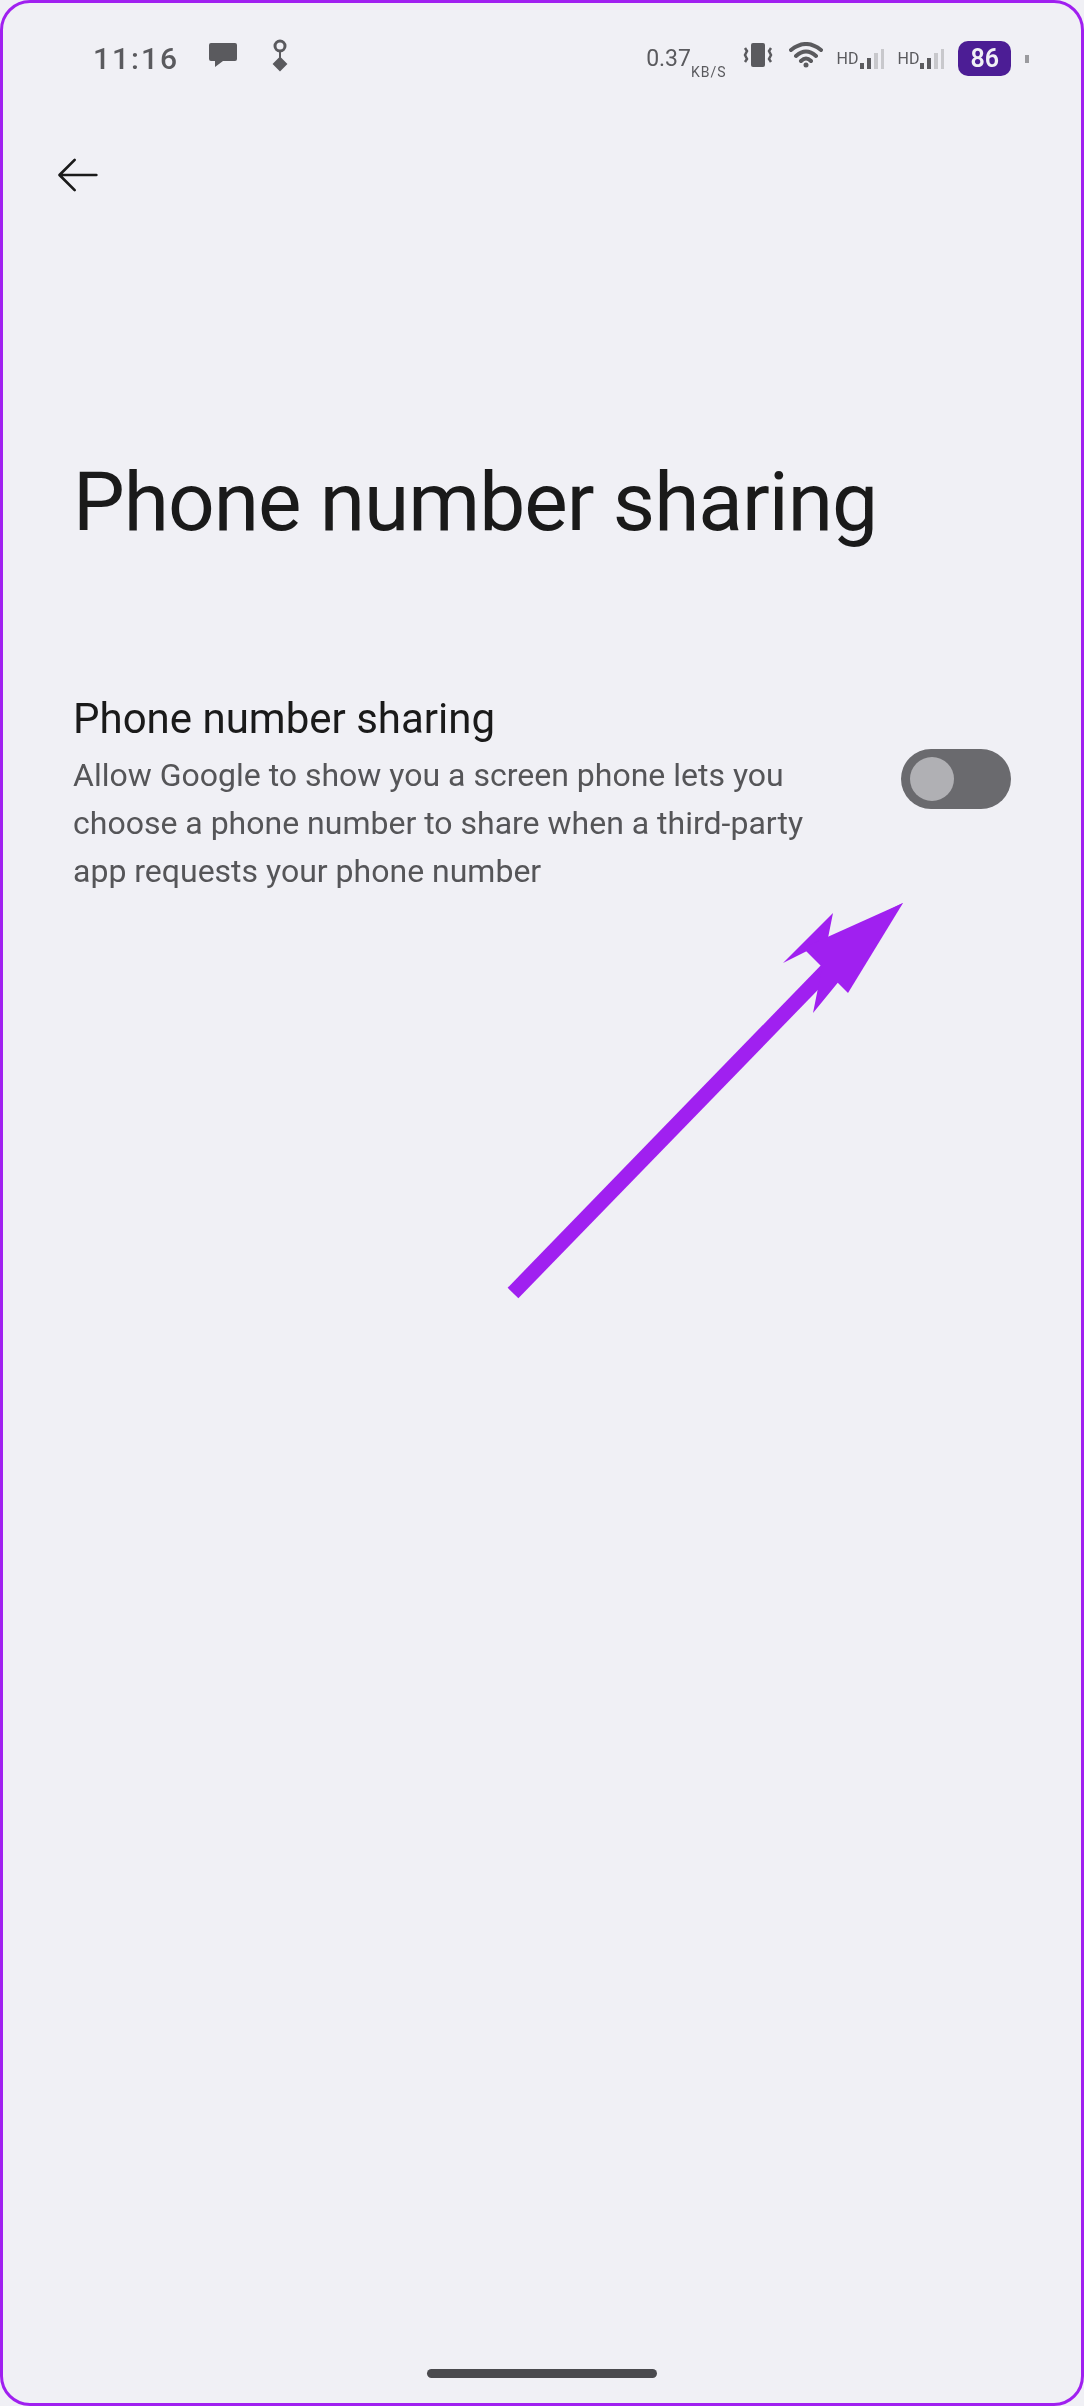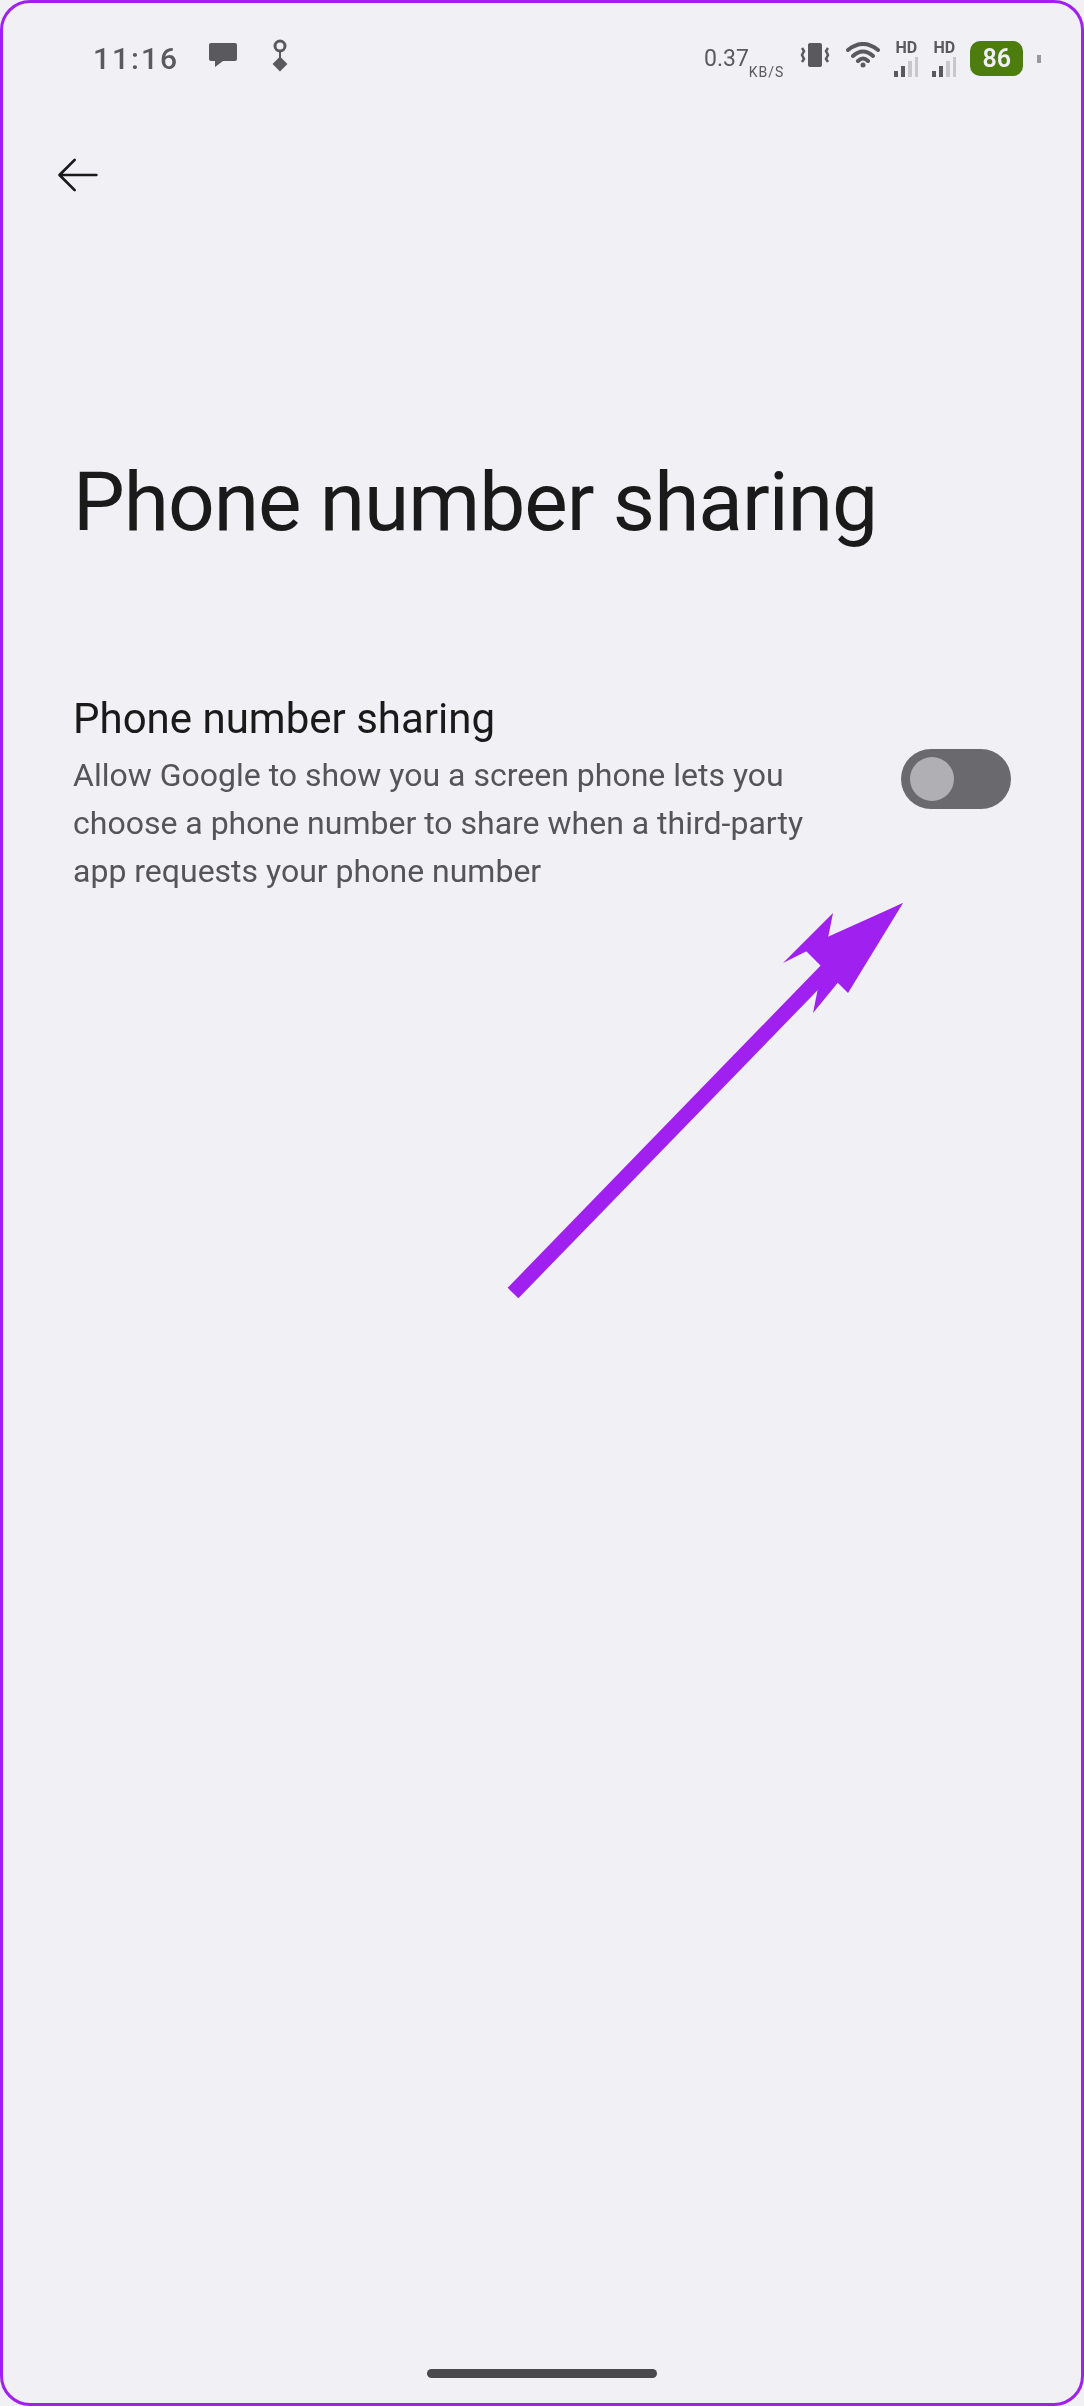--- a/index.html
+++ b/index.html
@@ -16,21 +16,21 @@
       position: relative;
       border: 3px solid #a020f0;
       border-radius: 30px;
       overflow: hidden;
     }
     
     .status-bar {
       display: flex;
       justify-content: space-between;
       align-items: center;
-      padding: 35px 38px 30px 90px;
+      padding: 35px 50px 30px 90px;
       color: #5a5a5e;
       font-size: 28px;
     }
     
     .status-left {
       display: flex;
       align-items: center;
       gap: 28px;
     }
     
@@ -57,21 +57,21 @@
       font-size: 23px;
     }
     
     .kbs-label {
       font-size: 14px;
       letter-spacing: 1px;
       margin-top: 27px;
     }
     
     .battery-pill {
-      background: #4d7c0f;
+      background: #4c1d95;
       color: #f0f0f5;
       border-radius: 10px;
       padding: 3px 12px;
       font-weight: 600;
       font-size: 25px;
     }
     
     .back-row {
       padding: 40px 50px 20px 50px;
     }
@@ -152,25 +152,24 @@
       left: 50%;
       transform: translateX(-50%);
       width: 230px;
       height: 9px;
       background: #4a4a4e;
       border-radius: 5px;
     }
     
     .sig-block {
       display: flex;
-      flex-direction: column;
+      flex-direction: row;
       align-items: center;
       line-height: 1;
       gap: 1px;
-      font-weight: bold;
     }
     
     .hd-lbl { font-size: 16px; }
   </style>
 </head>
 <body>
 
 <div class="status-bar">
   <div class="status-left">
     <span class="status-time">11:16</span>

